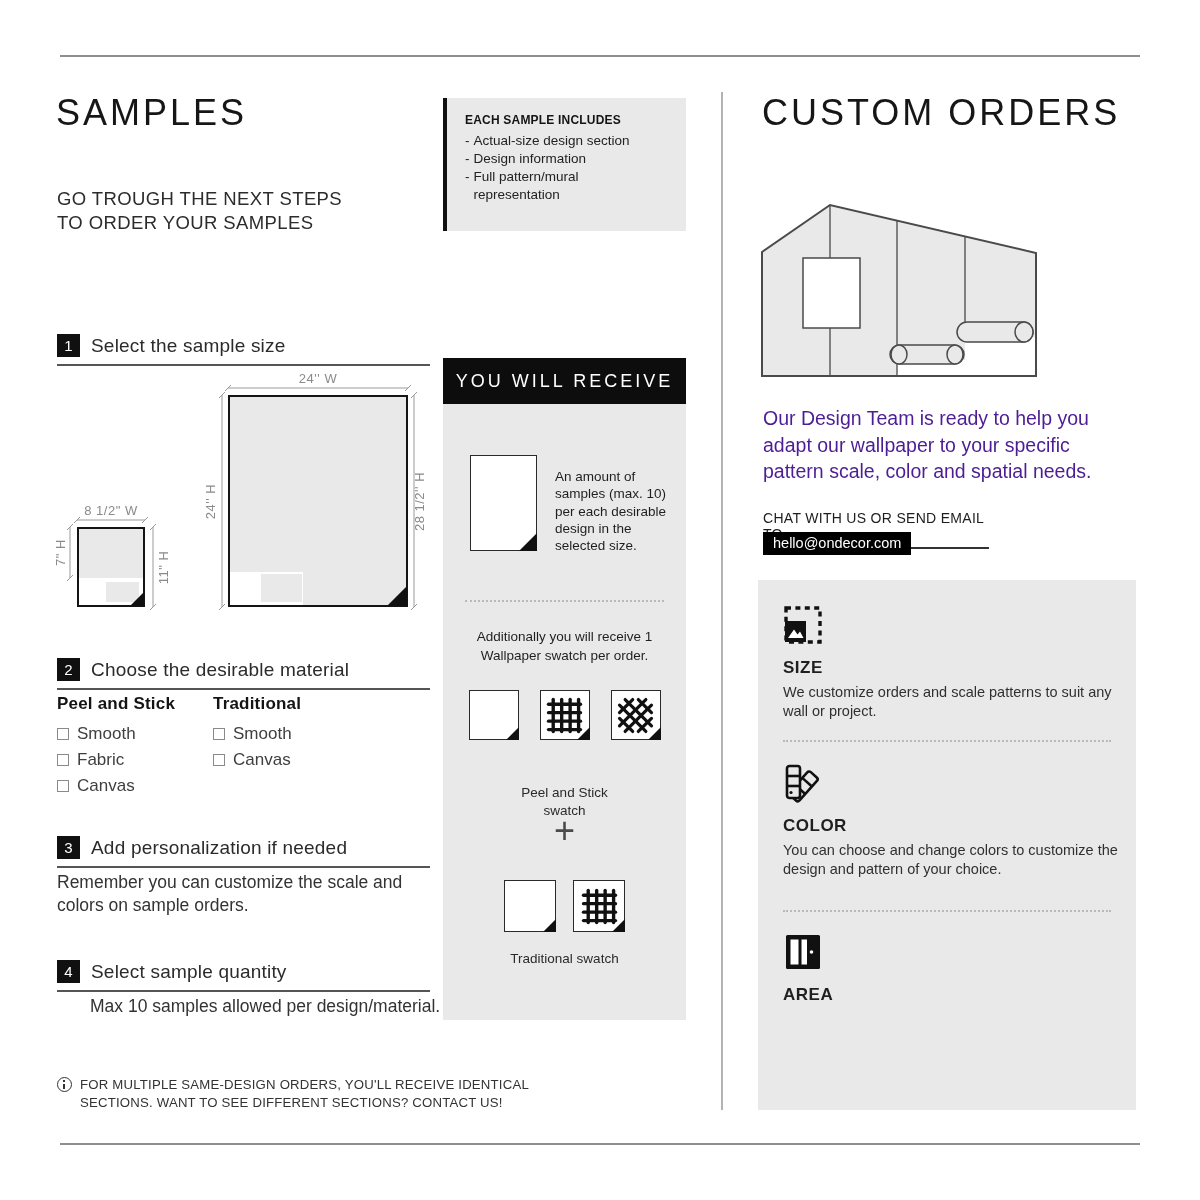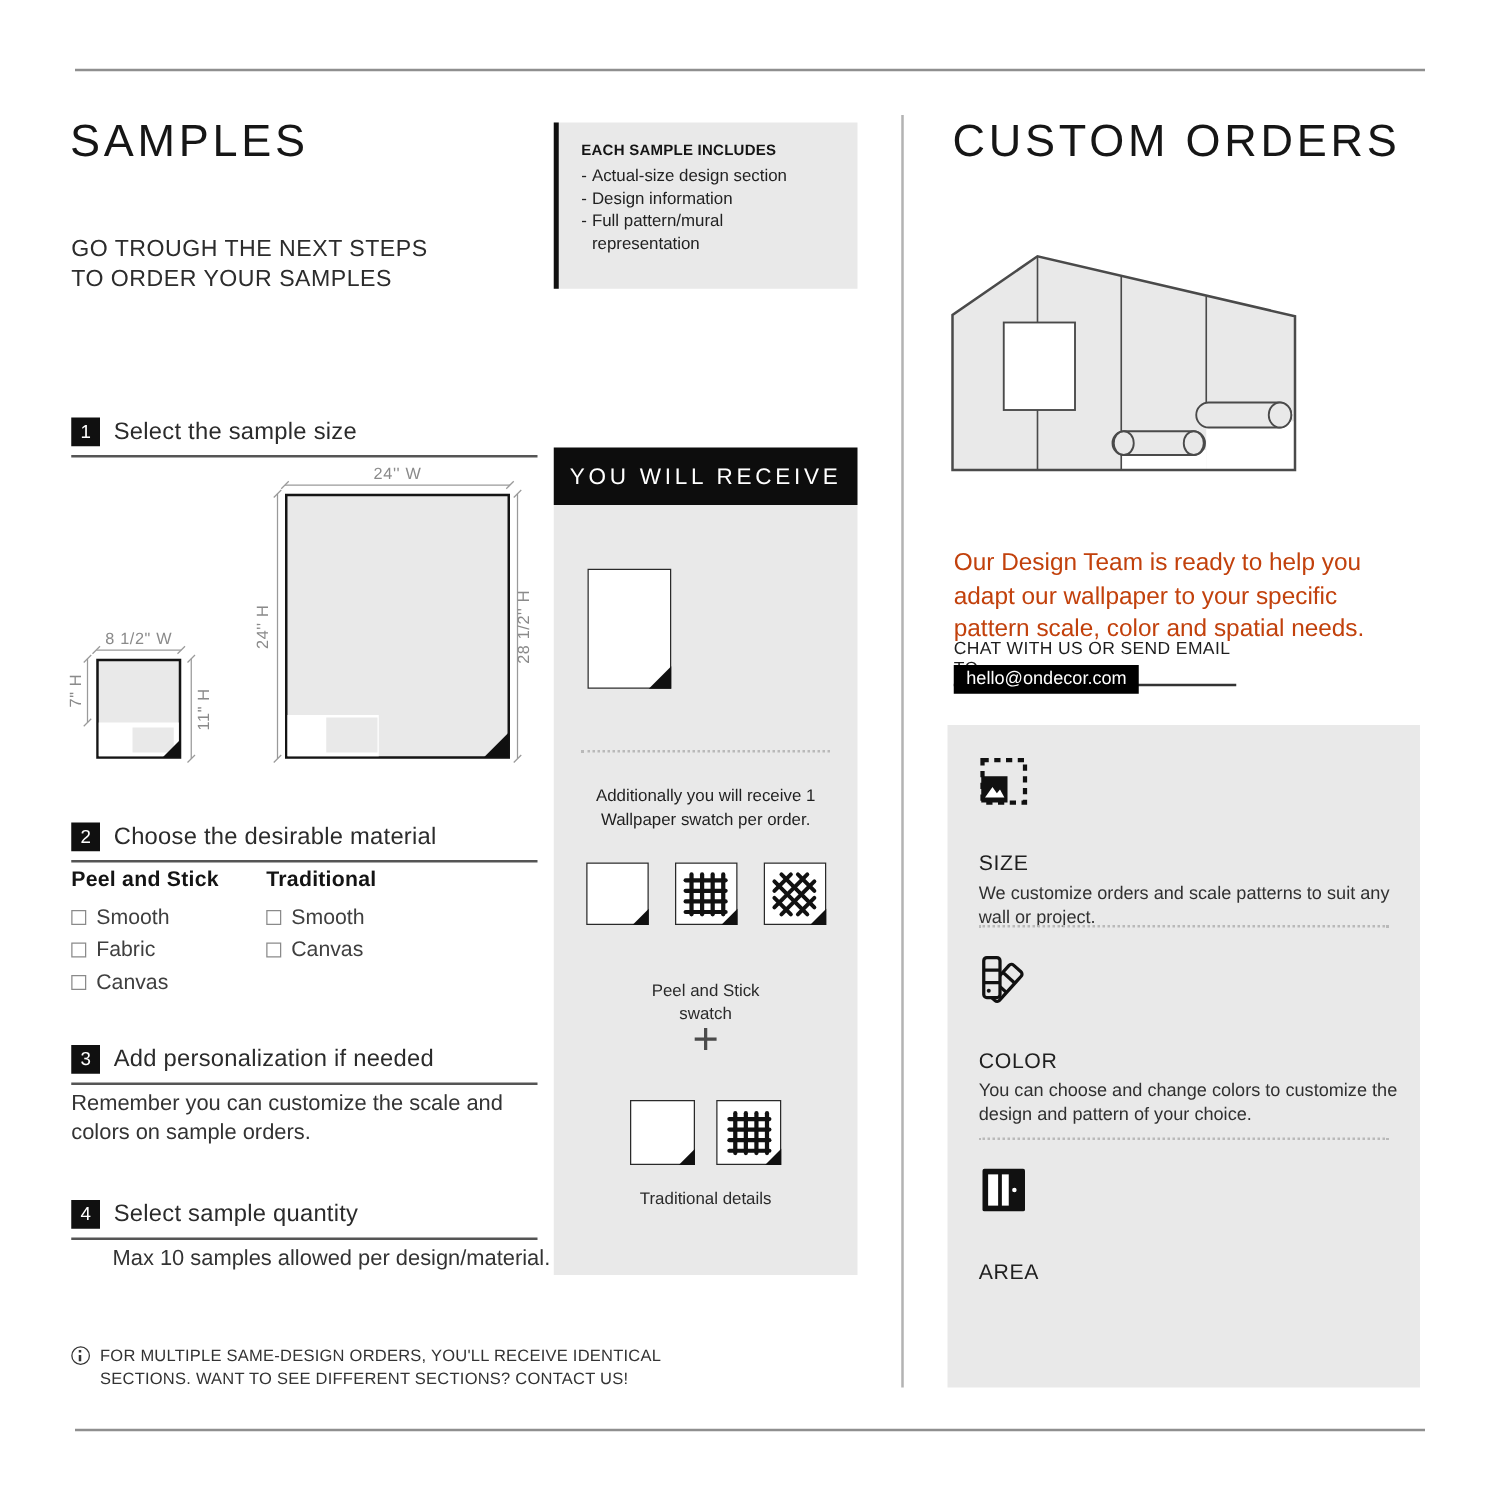--- a/index.html
+++ b/index.html
@@ -77,29 +77,29 @@
   #sw-row2 { top:476px; gap:17px; }
   .swatch { position:relative; width:50px; height:50px; background:#fff; border:1.5px solid #2a2a2a; display:flex; align-items:center; justify-content:center; }
   #sw-row2 .swatch { width:52px; height:52px; }
   .sw-label { position:absolute; left:0; right:0; text-align:center; font-size:13.5px; line-height:1.35; color:#2a2a2a; }
   #lab-peel { top:380px; } #lab-trad { top:546px; }
   .sw-label span { display:inline-block; width:130px; }
   .plus { position:absolute; top:406px; left:0; right:0; text-align:center; font-size:36px; font-weight:300; color:#4a4a4a; }
 
   
   #house-svg { position:absolute; left:758px; top:196px; }
-  #custom-intro { position:absolute; left:763px; top:405px; width:372px; font-size:19.5px; line-height:1.37; color:#c2410c;margin-top:32px; }
+  #custom-intro { position:absolute; left:763px; top:405px; width:372px; font-size:19.5px; line-height:1.37; color:#4c1d95; }
   #chat-label { position:absolute; left:763px; top:510px; width:226px; font-size:14px; letter-spacing:0.3px; color:#1d1d1d; padding-bottom:5px; border-bottom:2px solid #333; }
   #email-badge { position:absolute; left:763px; top:532px; background:#000; color:#fff; font-size:14.5px; padding:3px 10px 4px; }
 
   .features-panel { position:absolute; left:758px; top:580px; width:378px; height:530px; background:#e9e9e9; }
   .feature { position:absolute; left:25px; width:340px; }
   #feat-size  { top:25px; } #feat-color { top:183px; } #feat-area { top:352px; }
   .feat-icon { width:40px; height:40px; }
-  .feat-title { font-size:17px; letter-spacing:0.5px; color:#1f1f1f; margin-top:31px; }
+  .feat-title { font-size:17px; letter-spacing:0.5px; color:#1f1f1f; margin-top:9px;font-weight:bold; }
   .feat-body { font-size:14.5px; line-height:1.33; color:#303030; margin-top:5px; width:338px; }
   .f-div { position:absolute; left:25px; width:328px; }
   #fdiv1 { top:160px; } #fdiv2 { top:330px; }
 </style>
 </head>
 <body>
 
 <div class="canvas">
 
   <div class="hrule top"></div>
@@ -216,20 +216,21 @@
   <div class="footer-note">
     <span class="info-icon"></span>
     <div class="fnote">FOR MULTIPLE SAME-DESIGN ORDERS, YOU'LL RECEIVE IDENTICAL SECTIONS. WANT TO SEE DIFFERENT SECTIONS? CONTACT US!</div>
   </div>
 
   <div class="receive-header">YOU WILL RECEIVE</div>
   <div class="receive-panel">
     <div class="r-sheet">
       <div class="fold f18"></div>
     </div>
+    <div class="r-text">An amount of samples (max. 10) per each desirable design in the selected size.</div>
     <div class="r-dot1 dotted"></div>
     <div class="r-add">Additionally you will receive 1 Wallpaper swatch per order.</div>
 
     <div class="sw-row" id="sw-row1">
       <div class="swatch">
         <div class="fold f13"></div>
       </div>
       <div class="swatch">
         <svg width="47" height="47" viewBox="0 0 50 50">
             <g stroke="#111" stroke-width="3.6" stroke-linecap="round">
@@ -278,21 +279,21 @@
               <line x1="40" y1="8" x2="40" y2="42"></line>
           <line x1="8" y1="13" x2="42" y2="13"></line>
               <line x1="8" y1="22" x2="42" y2="22"></line>
               <line x1="8" y1="31" x2="42" y2="31"></line>
               <line x1="8" y1="40" x2="42" y2="40"></line>
         </g>
           </svg>
         <div class="fold f13"></div>
       </div>
     </div>
-    <div class="sw-label" id="lab-trad"><span>Traditional details</span></div>
+    <div class="sw-label" id="lab-trad"><span>Traditional swatch</span></div>
   </div>
 
   <div class="big-title" id="custom-title">CUSTOM ORDERS</div>
 
   <svg id="house-svg" width="290" height="190" viewBox="0 0 290 190">
     <polygon points="4,180 4,56 72,9 278,57 278,180" fill="#e9e9e9"></polygon>
     <rect x="207" y="141" width="71" height="39" fill="#ffffff"></rect>
     <rect x="139" y="164" width="68" height="16" fill="#ffffff"></rect>
     <g stroke="#4a4a4a" stroke-width="1.3">
       <line x1="72" y1="9" x2="72" y2="180"></line>

